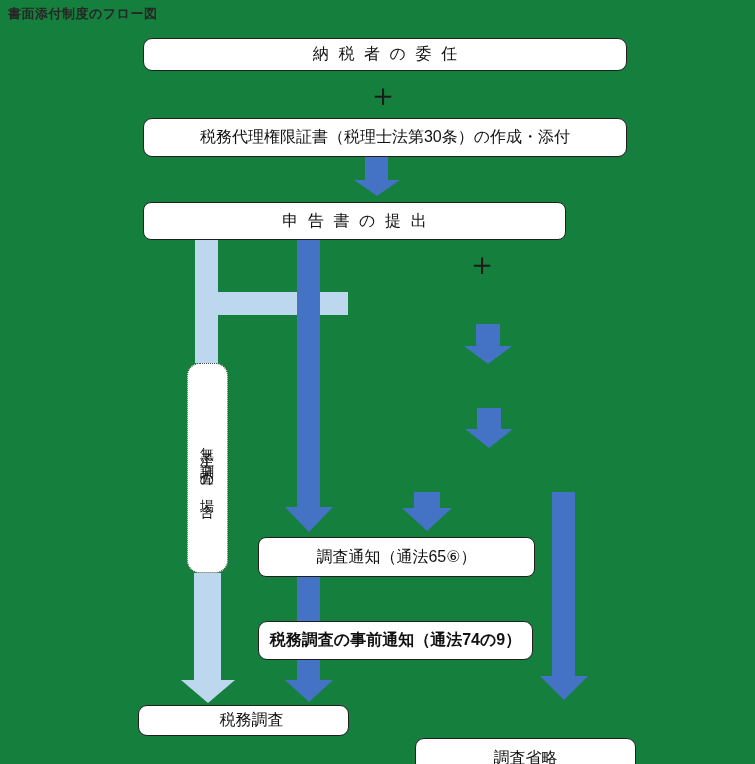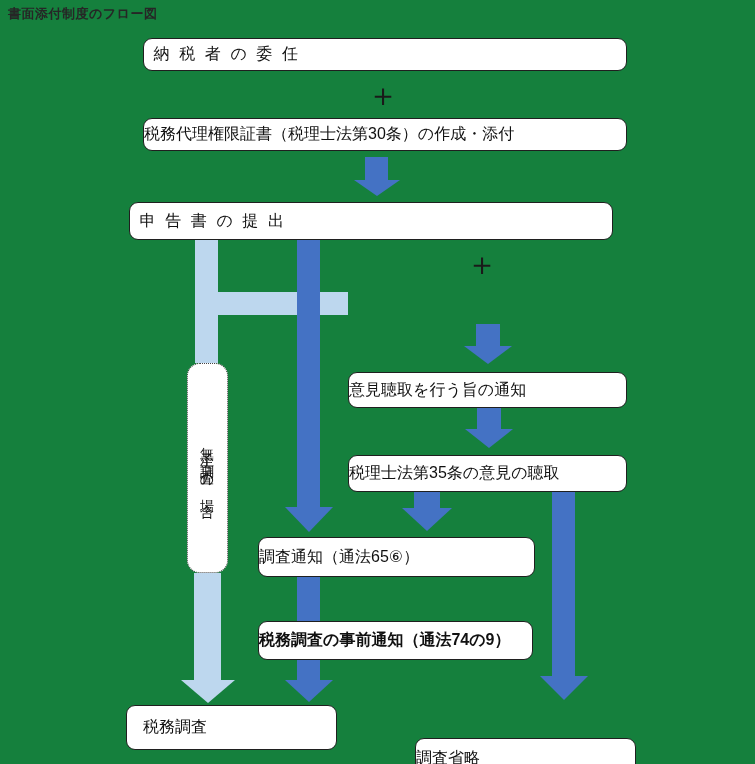--- a/index.html
+++ b/index.html
@@ -8,21 +8,21 @@
     font-family:"Liberation Sans","DejaVu Sans",sans-serif;
     color:var(--text,#111);
   }
   .title{
     position:absolute;left:8px;top:5px;font-size:13px;font-weight:bold;color:#262626;
     letter-spacing:.5px;
   }
   .box{
     position:absolute;box-sizing:border-box;background:#fff;
     border:1.4px solid var(--box-border,#1f1f1f);border-radius:9px;
-    display:flex;align-items:center;justify-content:flex-start;
+    display:flex;align-items:center;justify-content:center;
     font-size:16px;z-index:3;white-space:nowrap;
   }
   .spread{letter-spacing:.6em;text-indent:.6em;}
   .dashedbox{
     position:absolute;box-sizing:border-box;background:#fff;
     border:1.6px dotted #444;border-radius:13px;z-index:3;
     display:flex;align-items:center;justify-content:center;
   }
   .vtext{
     writing-mode:vertical-rl;text-orientation:upright;
@@ -45,28 +45,28 @@
 <div class="canvas">
 
   <div class="title">書面添付制度のフロー図</div>
 
   <div class="box spread" style="left:143px;top:38px;width:484px;height:33px;">
     <span>納税者の委任</span>
   </div>
 
   <div class="plus" style="left:355px;top:76px;width:56px;height:38px;">＋</div>
 
-  <div class="box" style="left:143px;top:118px;width:484px;height:33px;">
+  <div class="box" style="left:143px;top:118px;width:484px;height:39px;">
     <span>税務代理権限証書（税理士法第30条）の作成・添付</span>
   </div>
 
   <div class="bar dark" style="left:365px;top:157px;width:23px;height:23px;"></div>
   <div class="head dark" style="left:354px;top:180px;border-left:23px solid transparent;border-right:23px solid transparent;border-top:16px solid #4472C4;"></div>
 
-  <div class="box spread" style="left:129px;top:202px;width:484px;height:38px;">
+  <div class="box spread" style="left:143px;top:202px;width:423px;height:38px;border-radius:8px;">
     <span>申告書の提出</span>
   </div>
 
   <div class="plus" style="left:454px;top:245px;width:56px;height:38px;">＋</div>
 
   <div class="bar light" style="left:195px;top:240px;width:23px;height:123px;"></div>
   <div class="bar light" style="left:195px;top:292px;width:153px;height:23px;"></div>
   <div class="bar light" style="left:194px;top:573px;width:27px;height:108px;"></div>
   <div class="head light" style="left:181px;top:680px;border-left:27px solid transparent;border-right:27px solid transparent;border-top:23px solid #BDD7EE;"></div>
 
@@ -77,46 +77,40 @@
   <div class="bar dark" style="left:297px;top:240px;width:23px;height:267px;"></div>
   <div class="head dark" style="left:285px;top:507px;border-left:24px solid transparent;border-right:24px solid transparent;border-top:25px solid #4472C4;"></div>
   <div class="bar dark" style="left:297px;top:577px;width:23px;height:44px;"></div>
   <div class="bar dark" style="left:297px;top:660px;width:23px;height:20px;"></div>
   <div class="head dark" style="left:285px;top:680px;border-left:24px solid transparent;border-right:24px solid transparent;border-top:22px solid #4472C4;"></div>
 
 
   <div class="bar dark" style="left:476px;top:324px;width:24px;height:22px;"></div>
   <div class="head dark" style="left:464px;top:346px;border-left:24px solid transparent;border-right:24px solid transparent;border-top:18px solid #4472C4;"></div>
 
-  <div class="box" style="left:348px;top:372px;width:279px;height:36px;">
-    <span>意見聴取を行う旨の通知</span>
-  </div>
 
   <div class="bar dark" style="left:477px;top:408px;width:24px;height:21px;"></div>
   <div class="head dark" style="left:465px;top:429px;border-left:24px solid transparent;border-right:24px solid transparent;border-top:19px solid #4472C4;"></div>
 
-  <div class="box" style="left:348px;top:455px;width:279px;height:37px;">
-    <span>税理士法第35条の意見の聴取</span>
-  </div>
 
   <div class="bar dark" style="left:414px;top:492px;width:26px;height:16px;"></div>
   <div class="head dark" style="left:402px;top:508px;border-left:25px solid transparent;border-right:25px solid transparent;border-top:23px solid #4472C4;"></div>
 
   <div class="bar dark" style="left:552px;top:492px;width:23px;height:184px;"></div>
   <div class="head dark" style="left:540px;top:676px;border-left:24px solid transparent;border-right:24px solid transparent;border-top:24px solid #4472C4;"></div>
 
-  <div class="box" style="left:258px;top:537px;width:277px;height:40px;">
+  <div class="box" style="left:258px;top:537px;width:277px;height:40px;border-radius:8px;">
     <span>調査通知（通法65⑥）</span>
   </div>
 
   <div class="box" style="left:258px;top:621px;width:275px;height:39px;font-weight:bold;">
     <span>税務調査の事前通知（通法74の9）</span>
   </div>
 
-  <div class="box" style="left:126px;top:705px;width:211px;height:45px;padding-left:16px;">
+  <div class="box" style="left:138px;top:705px;width:211px;height:31px;padding-left:16px;">
     <span>税務調査</span>
   </div>
 
   <div class="box" style="left:415px;top:738px;width:221px;height:40px;">
     <span>調査省略</span>
   </div>
 
 </div>
 
 </body></html>

